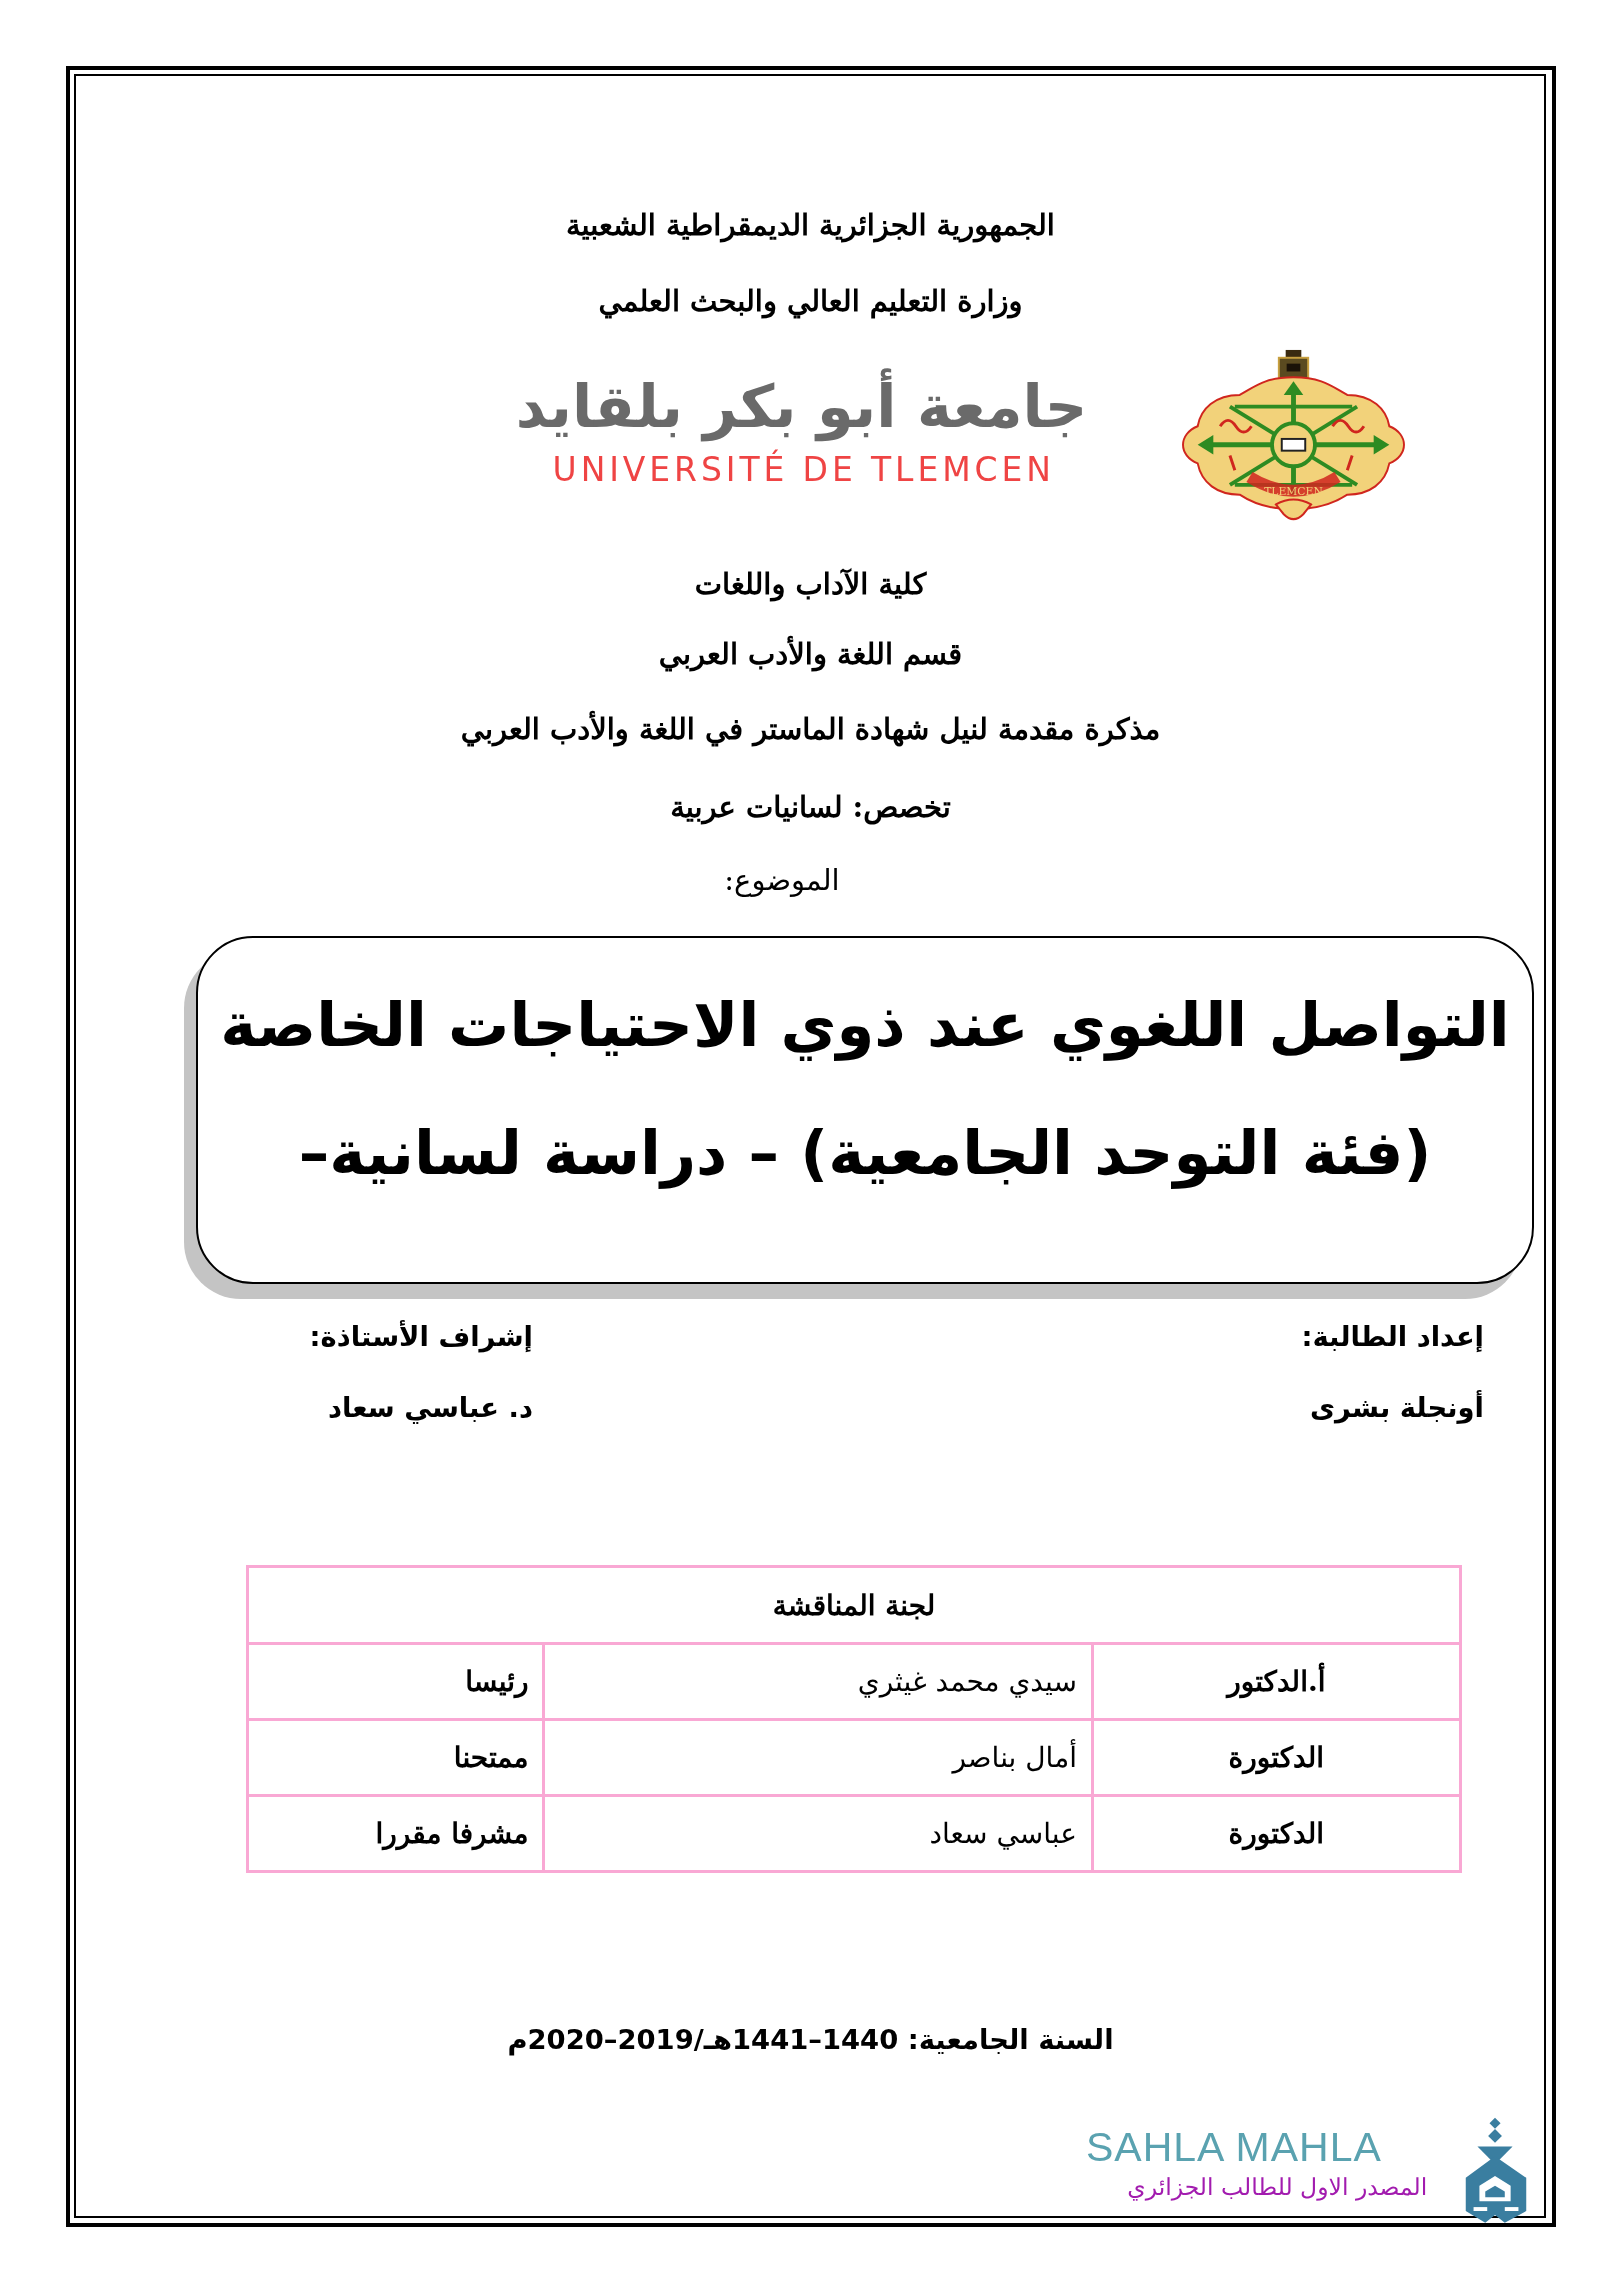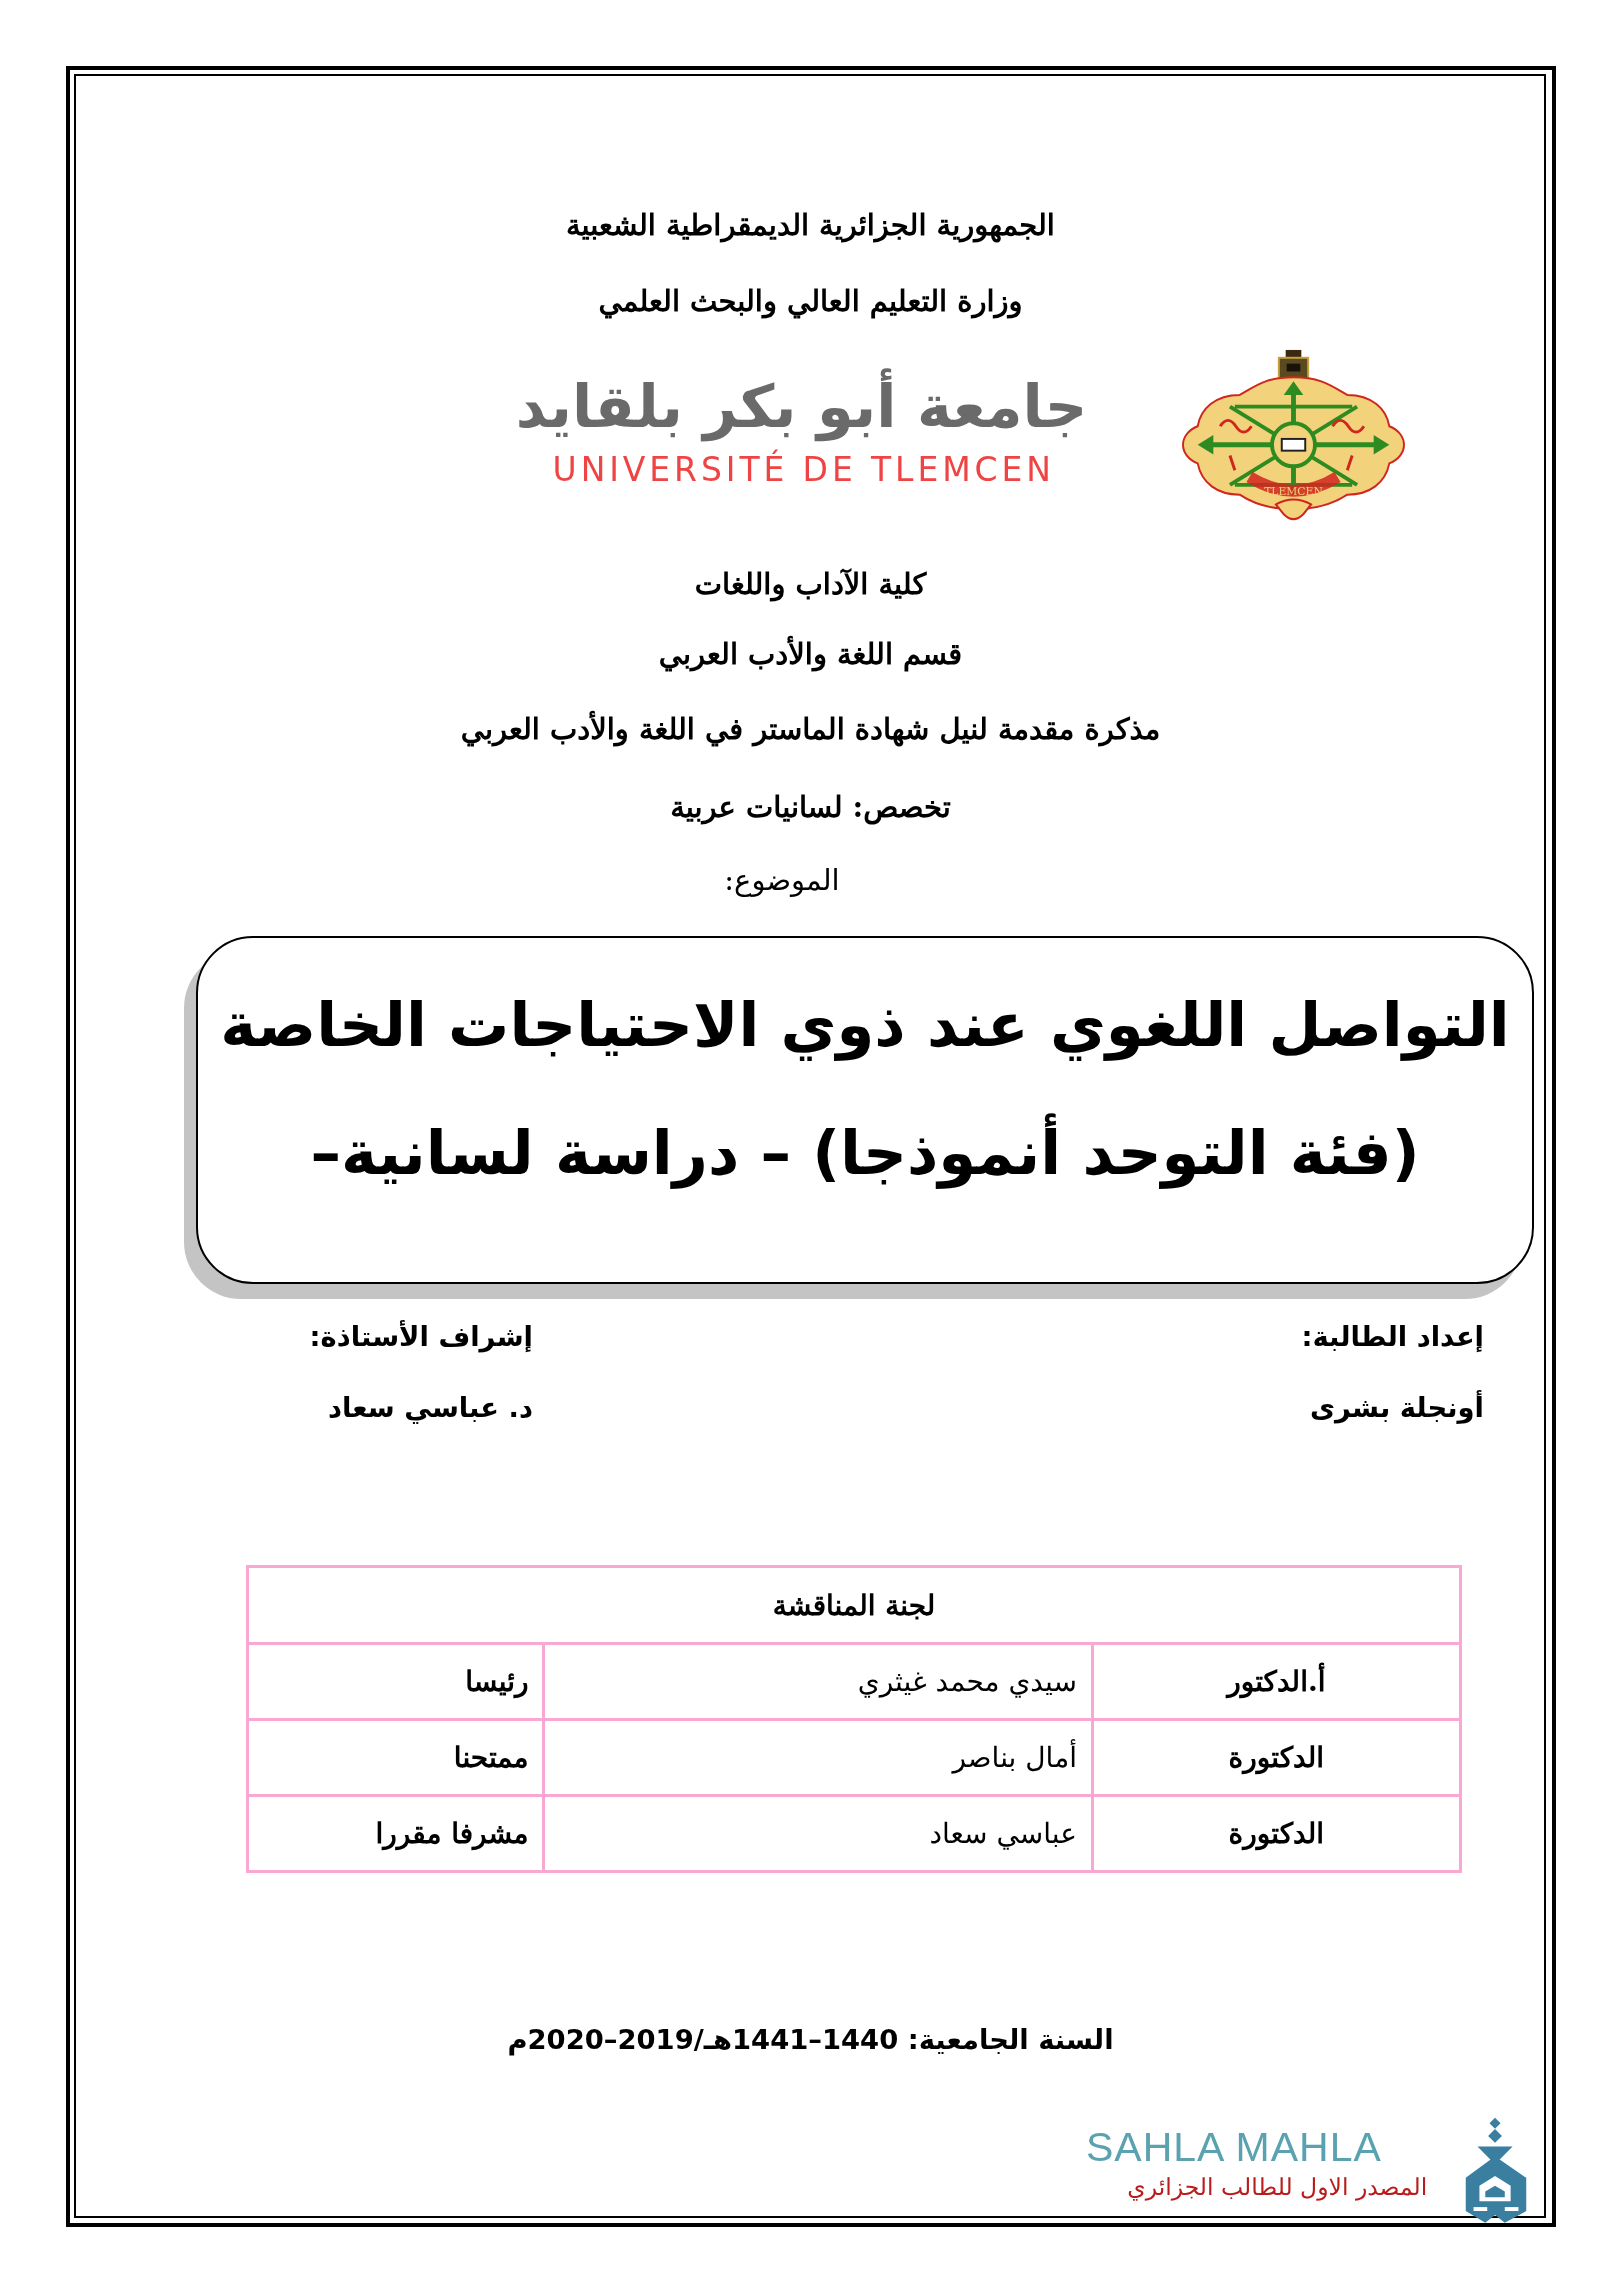--- a/index.html
+++ b/index.html
@@ -166,21 +166,21 @@
       letter-spacing: 1px;
       line-height: 1;
     }
     .sahla-ar {
       position: absolute;
       left: 9.8px; top: 51px;
       width: 363px;
       text-align: center;
       font-family: "DejaVu Serif", serif;
       font-size: 23.5px;
-      color: #b91c1c;
+      color: #a21caf;
       line-height: 1;
       white-space: nowrap;
     }
     .sahla-icon {
       position: absolute;
       left: 370px; top: -7.8px;
       width: 80px; height: 108px;
     }
   </style>
 </head>
@@ -228,21 +228,21 @@
 
 <div class="line faculty" style="top:567px;">كلية الآداب واللغات</div>
 <div class="line faculty" style="top:637px;">قسم اللغة والأدب العربي</div>
 <div class="line faculty" style="top:712px;">مذكرة مقدمة لنيل شهادة الماستر في اللغة والأدب العربي</div>
 <div class="line faculty" style="top:790px;">تخصص: لسانيات عربية</div>
 <div class="line faculty" style="top:863px; font-weight:normal; padding-right:57px; box-sizing:border-box;">الموضوع:</div>
 
 <div class="title-shadow"></div>
 <div class="title-box">
   <div class="title-line" style="top:51px;">التواصل اللغوي عند ذوي الاحتياجات الخاصة</div>
-  <div class="title-line" style="top:179px;">(فئة التوحد أنموذجا) – دراسة لسانية–</div>
+  <div class="title-line" style="top:179px;">(فئة التوحد الجامعية) – دراسة لسانية–</div>
 </div>
 
 <div class="credits" style="right:137px; top:1321px;">إعداد الطالبة:</div>
 <div class="credits" style="right:137px; top:1392px;">أونجلة بشرى</div>
 <div class="credits" style="right:1088px; top:1321px;">إشراف الأستاذة:</div>
 <div class="credits" style="right:1088px; top:1392px;">د. عباسي سعاد</div>
 
 <table class="committee">
   <tbody>
       <tr>

